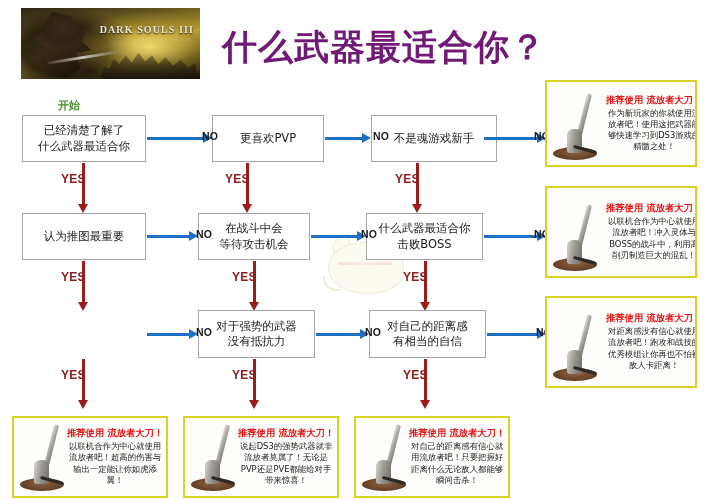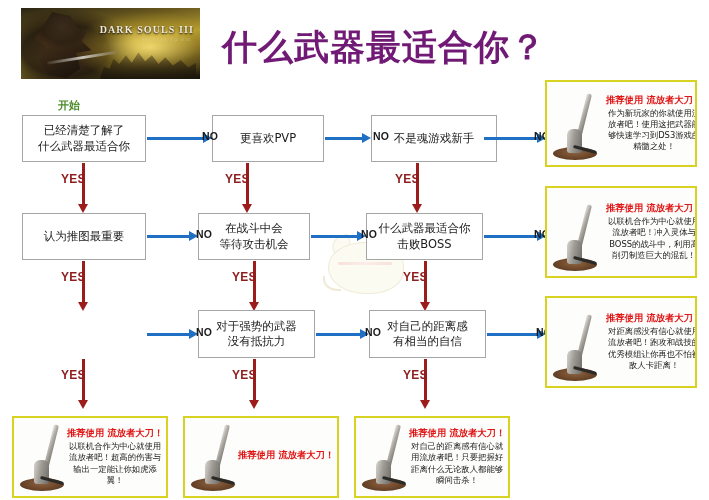--- a/index.html
+++ b/index.html
@@ -379,20 +379,21 @@
       <div class="sword-art">
         <div class="glow"></div>
         <div class="base"></div>
         <div class="blade"></div>
         <div class="hilt"></div>
         <div class="guard"></div>
       </div>
     </div>
     <div class="txt">
       <div class="headline">推荐使用 流放者大刀！</div>
+      <div class="body">说起DS3的强势武器就非流放者莫属了！无论是PVP还是PVE都能给对手带来惊喜！</div>
     </div>
   </div>
 
   <div class="rbox small" style="left:354px;top:416px;width:156px;height:82px;">
     <div class="pic">
       <div class="sword-art">
         <div class="glow"></div>
         <div class="base"></div>
         <div class="blade"></div>
         <div class="hilt"></div>

